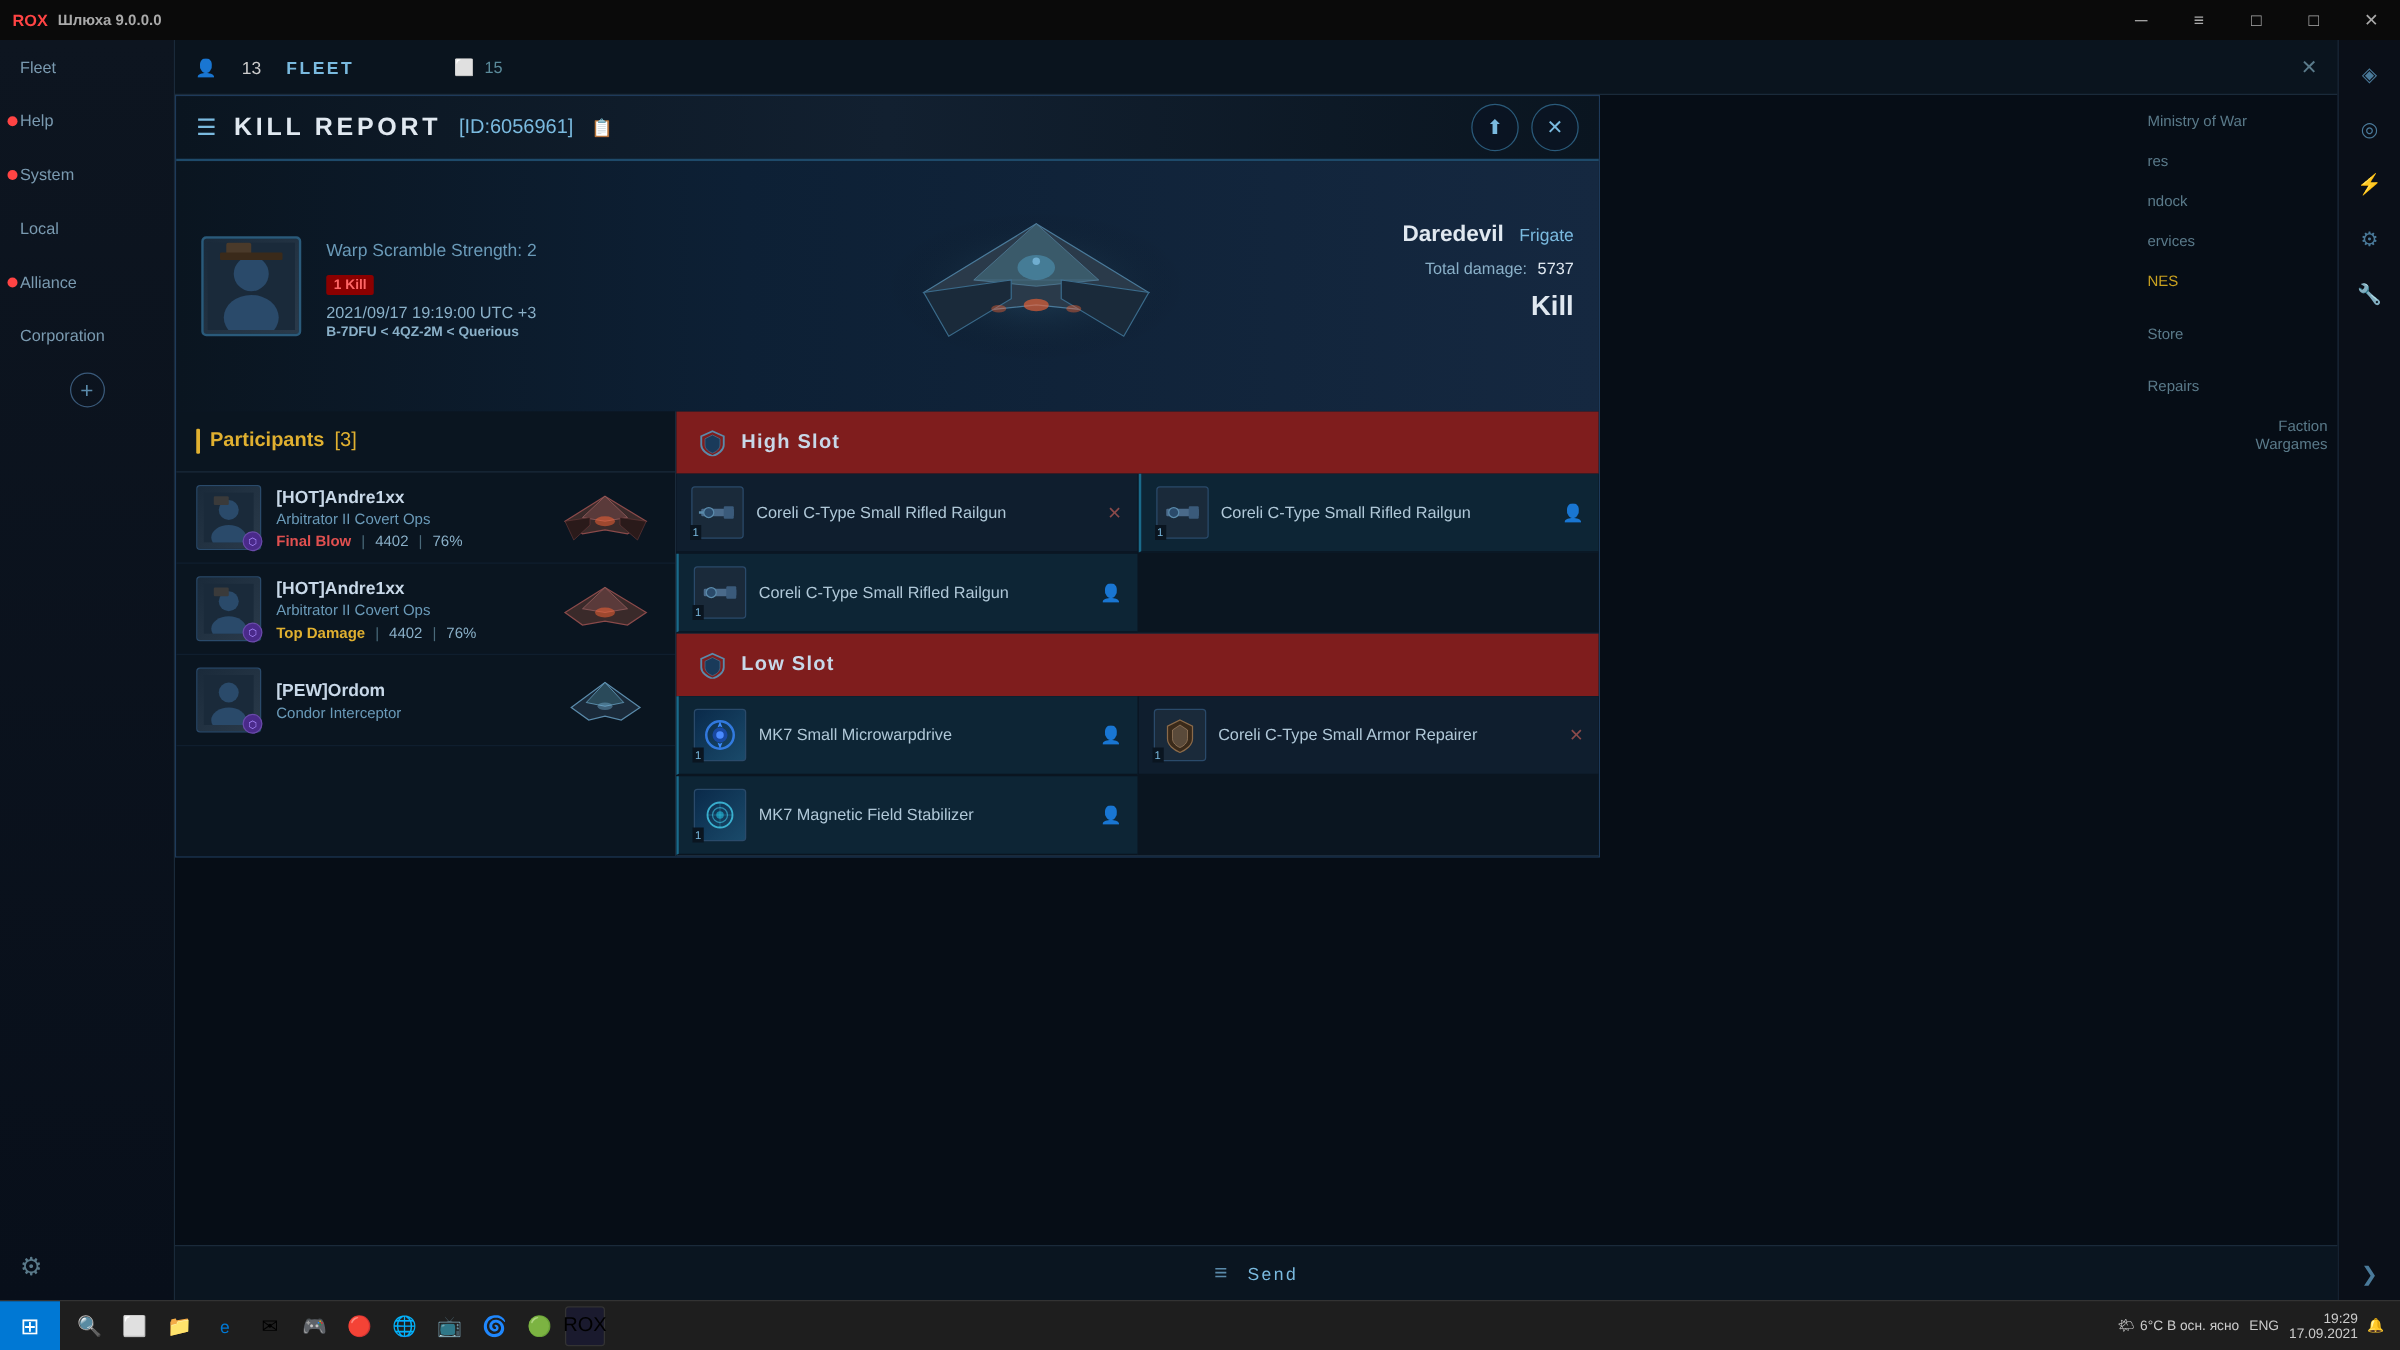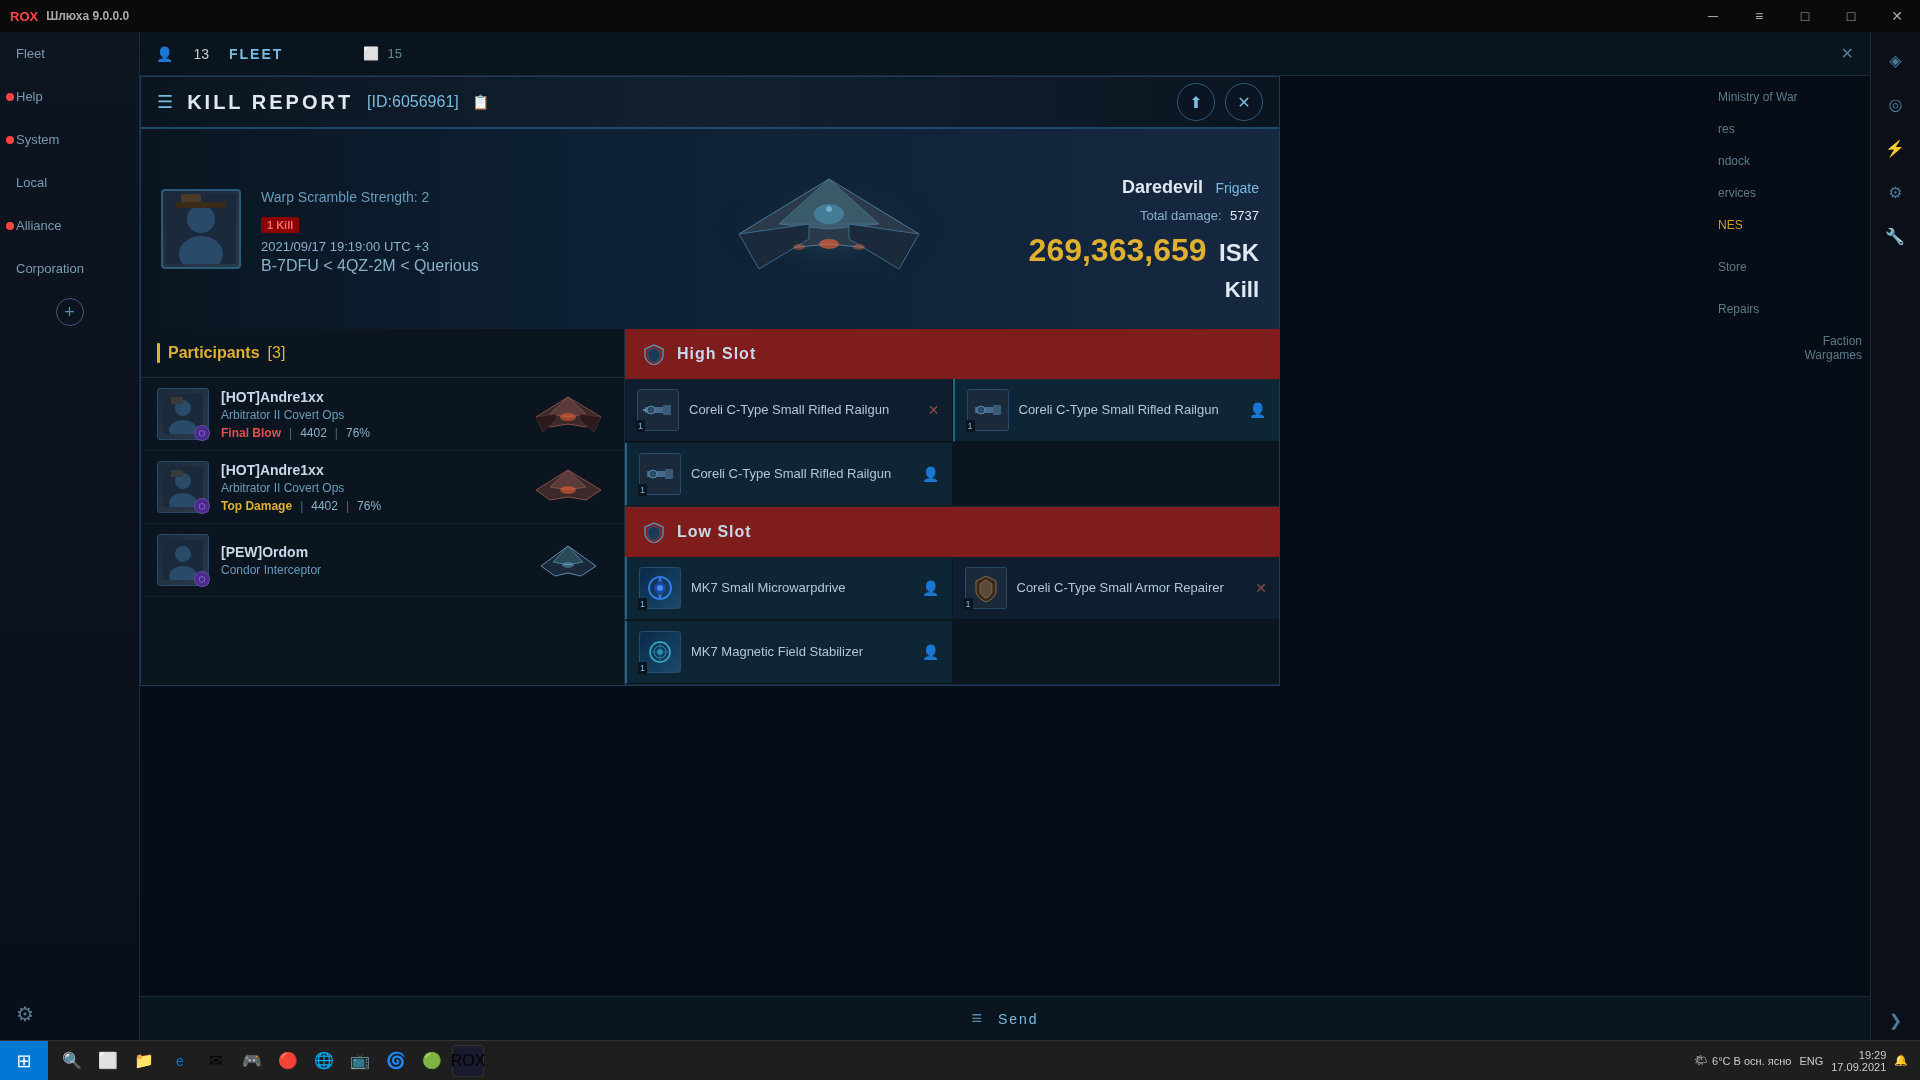--- a/index.html
+++ b/index.html
@@ -356,22 +356,23 @@
       margin-top: 12px;
       display: inline-block;
     }
     .kr-datetime {
       color: #8ab0c8;
       font-size: 13px;
       margin-top: 6px;
     }
     .kr-location {
       color: #8ab0c8;
-      font-size: 16px;
+      font-size: 11px;
       margin-top: 3px;
+      font-weight: bold;
     }
     .kr-ship-img {
       position: absolute;
       right: 280px;
       top: 10px;
       width: 340px;
       height: 180px;
       display: flex;
       align-items: center;
       justify-content: center;
@@ -405,21 +406,21 @@
     }
 
     
     .kr-body {
       display: flex;
       height: calc(100% - 252px);
     }
 
     
     .participants-panel {
-      width: 484px;
+      width: 400px;
       background: #0a1520;
       border-right: 1px solid #1a2a3a;
       flex-shrink: 0;
     }
     .participants-header {
       padding: 14px 16px;
       display: flex;
       align-items: center;
       gap: 8px;
       border-bottom: 1px solid #1a2a3a;
@@ -778,24 +779,20 @@
       </div>
 
       <div class="kr-right-info">
         <div>
           <span style="color:#e0e8f0;font-size:18px;font-weight:bold;">Daredevil</span>
           <span style="color:#7abadf;font-size:14px;margin-left:8px;">Frigate</span>
         </div>
         <div style="margin-top:8px;">
           <span style="color:#8ab0c8;font-size:13px;">Total damage:</span>
           <span style="color:#e0e8f0;font-size:13px;margin-left:4px;">5737</span>
-        </div>
-        <div style="margin-top:8px;">
-          <span class="kr-isk-value">269,363,659</span>
-          <span class="kr-isk-label" style="margin-left:8px;">ISK</span>
         </div>
         <div class="kr-type-badge">Kill</div>
       </div>
     </div>
 
     <div class="kr-body">
 
       <div class="participants-panel">
         <div class="participants-header">
           <div class="participants-bar"></div>

